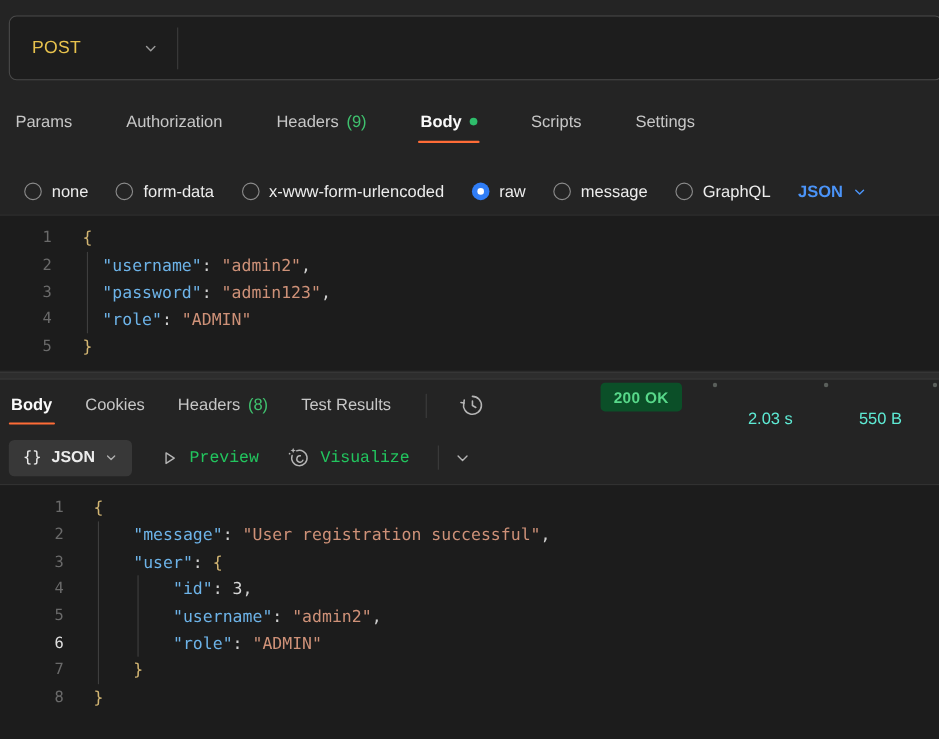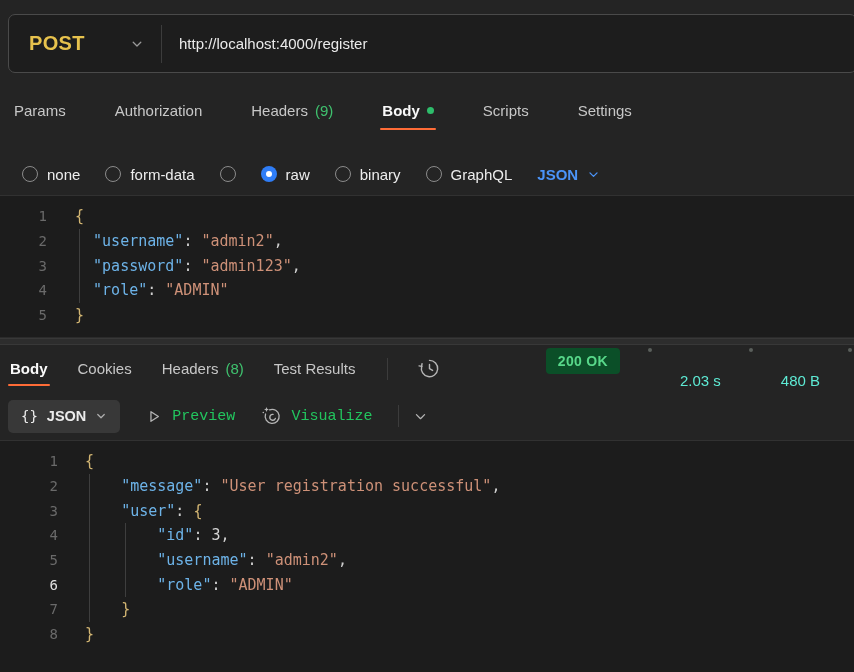--- a/index.html
+++ b/index.html
@@ -13,21 +13,21 @@
   .app { position:absolute; inset:0; }
 
   
   .url-box{
     position:absolute; left:8px; top:14px; right:-3px; height:59px;
     background:#1d1d1d; border:1px solid #4a4a4a; border-radius:7px;
     display:flex; align-items:center;
   }
   .method{ width:152px; height:100%; display:flex; align-items:center;
            padding:0 17px 0 20px; cursor:pointer; }
-  .method-label{ color:#e7c24d; font-weight:700; font-size:20px; letter-spacing:.3px; }
+  .method-label{ color:#e7c24d; font-weight:400; font-size:16px; letter-spacing:.3px; }
   .method .chev{ margin-left:auto; }
   .vdiv{ width:1px; height:38px; background:#3c3c3c; }
   .url-text{ margin-left:17px; font-size:15px; color:#eaeaea; }
 
   
   svg { display:block; }
 
   
   .req-tabs{ position:absolute; top:88px; left:14px; height:44px;
              display:flex; gap:49px; align-items:center; }
@@ -112,21 +112,20 @@
   <div class="url-box">
     <div class="method">
       <span class="method-label">POST</span>
       <span class="chev">
         <svg width="14" height="14" viewBox="0 0 24 24" fill="none" stroke="#9a9a9a" stroke-width="2.2" stroke-linecap="round" stroke-linejoin="round">
             <path d="M5.5 9 L12 15.5 L18.5 9"></path>
           </svg>
       </span>
     </div>
     <div class="vdiv"></div>
-    <div class="url-text">http://localhost:4000/register</div>
   </div>
 
   <div class="req-tabs">
     <div class="tab">
         <span>Params</span>
       </div>
     <div class="tab">
         <span>Authorization</span>
       </div>
     <div class="tab">
@@ -149,28 +148,29 @@
     <div class="radio">
       <span class="rc"></span>
       <span class="lbl">none</span>
     </div>
     <div class="radio">
       <span class="rc"></span>
       <span class="lbl">form-data</span>
     </div>
     <div class="radio">
       <span class="rc"></span>
+      <span class="lbl">x-www-form-urlencoded</span>
     </div>
     <div class="radio">
       <span class="rc sel"></span>
       <span class="lbl">raw</span>
     </div>
     <div class="radio">
       <span class="rc"></span>
-      <span class="lbl">binary</span>
+      <span class="lbl">message</span>
     </div>
     <div class="radio">
       <span class="rc"></span>
       <span class="lbl">GraphQL</span>
     </div>
     <div class="lang-select">
       <span class="lbl">JSON</span>
       <span>
         <svg width="13" height="13" viewBox="0 0 24 24" fill="none" stroke="#4b94f8" stroke-width="2.4" stroke-linecap="round" stroke-linejoin="round">
             <path d="M5.5 9 L12 15.5 L18.5 9"></path>
@@ -215,21 +215,21 @@
             <path d="M12 7.8 V12.2 L15.2 14"></path>
           </svg>
         </span>
       </div>
     </div>
     <div class="res-meta">
       <span class="status-badge">200 OK</span>
       <span class="dot-sep"></span>
       <span class="meta-text">2.03 s</span>
       <span class="dot-sep"></span>
-      <span class="meta-text">480 B</span>
+      <span class="meta-text">550 B</span>
       <span class="dot-sep edge"></span>
     </div>
   </div>
 
   <div class="format-row">
     <div class="fmt-btn">
       <span class="fmt-braces">{}</span>
       <span class="fmt-label">JSON</span>
       <span>
         <svg width="12" height="12" viewBox="0 0 24 24" fill="none" stroke="#b0b0b0" stroke-width="2.4" stroke-linecap="round" stroke-linejoin="round">

